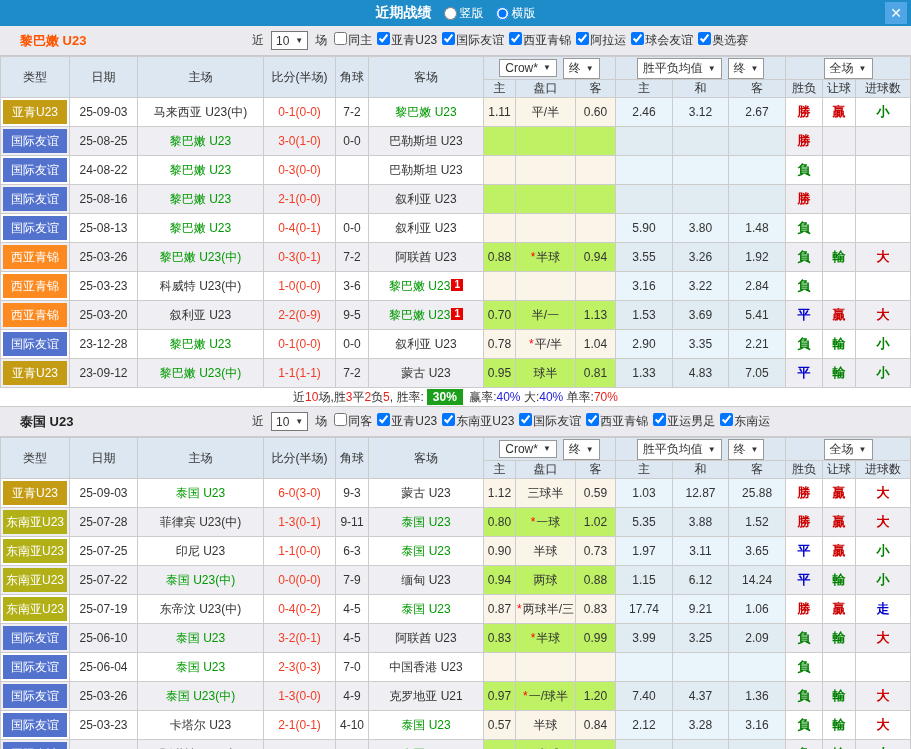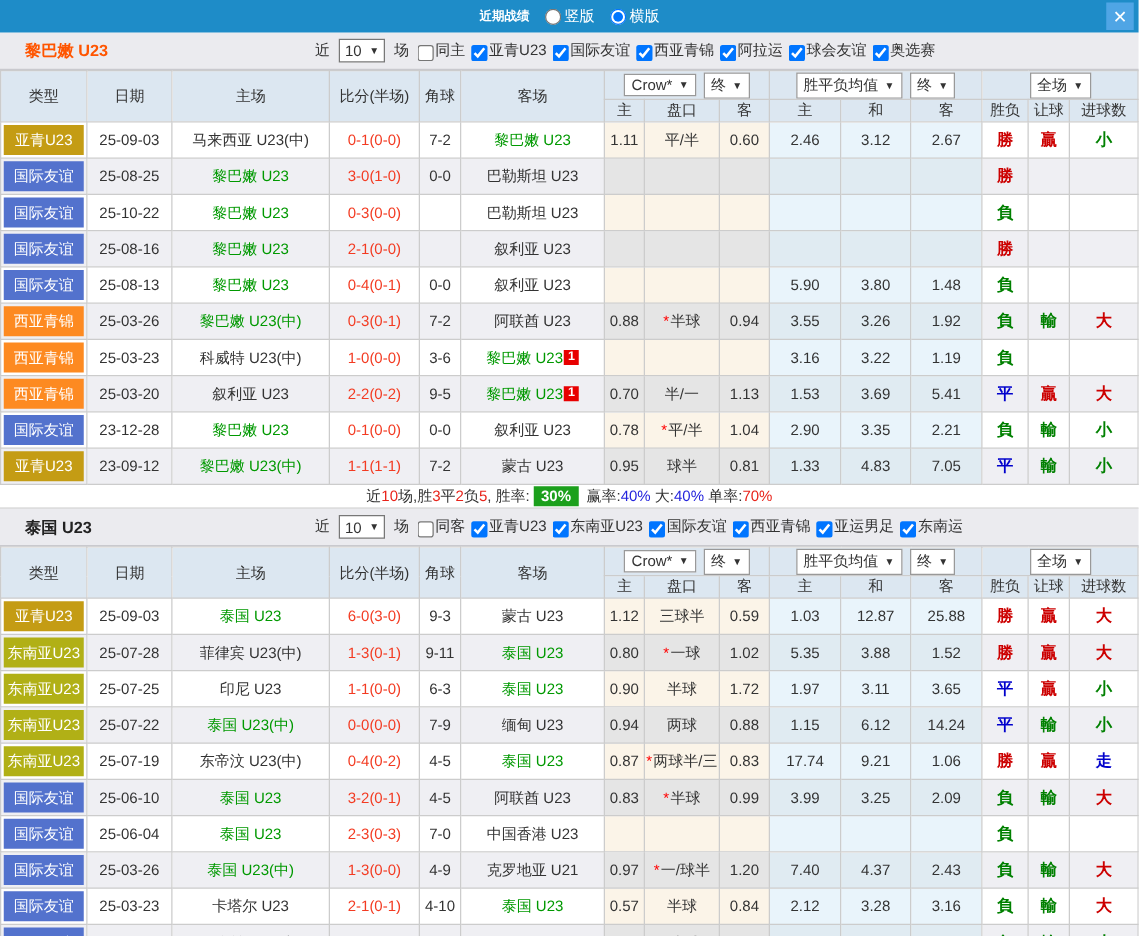--- a/index.html
+++ b/index.html
@@ -8,21 +8,21 @@
     font-family: "Liberation Sans", "DejaVu Sans", sans-serif;
     font-size: 12px; color: #333; background: #fff;
     width: 911px; height: 749px; overflow: hidden;
   }
   
   .titlebar {
     height: 26px; background: #1e8cc8; color: #fff;
     display: flex; align-items: center; justify-content: center; gap: 4px;
     position: relative;
   }
-  .titlebar .title { font-weight: bold; font-size: 10px; }
+  .titlebar .title { font-weight: bold; font-size: 14px; }
   .titlebar label { display: inline-flex; align-items: center; gap: 3px; font-size: 12px; cursor: pointer; }
   .titlebar input { margin-left: 8px; }
   .close-btn {
     position: absolute; right: 4px; top: 2px; width: 22px; height: 22px;
     background: #4fa5e5; color: #fff; text-align: center; line-height: 22px;
     font-size: 14px; font-weight: bold; cursor: pointer;
   }
   
   .section-header {
     height: 30px; background: #ebebef; border-bottom: 1px solid #c9c9ce;
@@ -31,40 +31,40 @@
   .team-name { width: 250px; padding-left: 20px; font-weight: bold; font-size: 13px; }
   .team-red { color: #ff5500; }
   .team-black { color: #222; }
   .filters { display: flex; align-items: center; gap: 1px; }
   .filters .gap { margin: 0 2px; }
   .count-select {
     display: inline-flex; align-items: center; gap: 6px; border: 1px solid #777;
     background: #fff; height: 19px; padding: 0 4px; margin: 0 4px; cursor: pointer;
   }
   .arr { font-size: 8px; color: #333; }
-  label.cb { display: inline-flex; align-items: flex-end; cursor: pointer; }
+  label.cb { display: inline-flex; align-items: flex-start; cursor: pointer; }
   label.cb input { margin: 0 1px 0 4px; }
   
   table { border-collapse: collapse; table-layout: fixed; width: 911px; }
   th, td {
     border: 1px solid #ccc; text-align: center; padding: 0;
     overflow: hidden; white-space: nowrap;
   }
   thead th { background: #dce7f1; font-weight: normal; color: #333; }
   tr.h1 th { height: 23px; }
   tr.h2 th { height: 17px; }
   .hsel {
     display: inline-flex; align-items: center; gap: 5px; border: 1px solid #999;
     background: #fff; padding: 1px 5px; margin: 0 3px; cursor: pointer; font-size: 12px;
   }
   tbody td { height: 28px; line-height: 28px; }
   tr.even td { background: #efeff3; }
   tr.odd  td { background: #fff; }
   tbody td.odds { background: #fbf4e8; }
-  tr.even td.odds { background: #e5e5e5; }
+  tr.even td.odds { background: #bef264; }
   tbody td.avg { background: #e9f4fb; }
   tr.even td.avg { background: #e0ebf2; }
   td.type { background: #fff; padding: 0; }
   .type-badge { margin: 1px 2px; height: 24px; line-height: 24px; color: #fff; font-size: 12px; }
   .t-gold   { background: #c49c14; }
   .t-blue   { background: #5372cd; }
   .t-orange { background: #fd8a21; }
   .t-olive  { background: #b1b016; }
   td.score { color: #f33b22; }
   .team { color: #333; }
@@ -246,21 +246,21 @@
           <td class="avg"></td>
           <td class="avg"></td>
           <td class="res r">勝</td>
           <td class="res "></td>
           <td class="res "></td>
         </tr>
         <tr class="odd">
           <td class="type">
             <div class="type-badge t-blue">国际友谊</div>
           </td>
-          <td class="date">25-10-22</td>
+          <td class="date">24-08-22</td>
           <td class="team-cell"><span class="team green">黎巴嫩 U23</span></td>
           <td class="score">0-3(0-0)</td>
           <td class="corner"></td>
           <td class="team-cell"><span class="team">巴勒斯坦 U23</span></td>
           <td class="odds"></td>
           <td class="odds"></td>
           <td class="odds"></td>
           <td class="avg"></td>
           <td class="avg"></td>
           <td class="avg"></td>
@@ -332,32 +332,32 @@
           <td class="date">25-03-23</td>
           <td class="team-cell"><span class="team">科威特 U23(中)</span></td>
           <td class="score">1-0(0-0)</td>
           <td class="corner">3-6</td>
           <td class="team-cell"><span class="team green">黎巴嫩 U23</span><span class="card">1</span></td>
           <td class="odds"></td>
           <td class="odds"></td>
           <td class="odds"></td>
           <td class="avg">3.16</td>
           <td class="avg">3.22</td>
-          <td class="avg">1.19</td>
+          <td class="avg">2.84</td>
           <td class="res g">負</td>
           <td class="res "></td>
           <td class="res "></td>
         </tr>
         <tr class="even">
           <td class="type">
             <div class="type-badge t-orange">西亚青锦</div>
           </td>
           <td class="date">25-03-20</td>
           <td class="team-cell"><span class="team">叙利亚 U23</span></td>
-          <td class="score">2-2(0-2)</td>
+          <td class="score">2-2(0-9)</td>
           <td class="corner">9-5</td>
           <td class="team-cell"><span class="team green">黎巴嫩 U23</span><span class="card">1</span></td>
           <td class="odds">0.70</td>
           <td class="odds">半/一</td>
           <td class="odds">1.13</td>
           <td class="avg">1.53</td>
           <td class="avg">3.69</td>
           <td class="avg">5.41</td>
           <td class="res b">平</td>
           <td class="res r">贏</td>
@@ -552,21 +552,21 @@
           <td class="type">
             <div class="type-badge t-olive">东南亚U23</div>
           </td>
           <td class="date">25-07-25</td>
           <td class="team-cell"><span class="team">印尼 U23</span></td>
           <td class="score">1-1(0-0)</td>
           <td class="corner">6-3</td>
           <td class="team-cell"><span class="team green">泰国 U23</span></td>
           <td class="odds">0.90</td>
           <td class="odds">半球</td>
-          <td class="odds">1.72</td>
+          <td class="odds">0.73</td>
           <td class="avg">1.97</td>
           <td class="avg">3.11</td>
           <td class="avg">3.65</td>
           <td class="res b">平</td>
           <td class="res r">贏</td>
           <td class="res g">小</td>
         </tr>
         <tr class="even">
           <td class="type">
             <div class="type-badge t-olive">东南亚U23</div>
@@ -650,21 +650,21 @@
           <td class="date">25-03-26</td>
           <td class="team-cell"><span class="team green">泰国 U23(中)</span></td>
           <td class="score">1-3(0-0)</td>
           <td class="corner">4-9</td>
           <td class="team-cell"><span class="team">克罗地亚 U21</span></td>
           <td class="odds">0.97</td>
           <td class="odds"><span class="star">*</span>一/球半</td>
           <td class="odds">1.20</td>
           <td class="avg">7.40</td>
           <td class="avg">4.37</td>
-          <td class="avg">2.43</td>
+          <td class="avg">1.36</td>
           <td class="res g">負</td>
           <td class="res g">輸</td>
           <td class="res r">大</td>
         </tr>
         <tr class="odd">
           <td class="type">
             <div class="type-badge t-blue">国际友谊</div>
           </td>
           <td class="date">25-03-23</td>
           <td class="team-cell"><span class="team">卡塔尔 U23</span></td>

